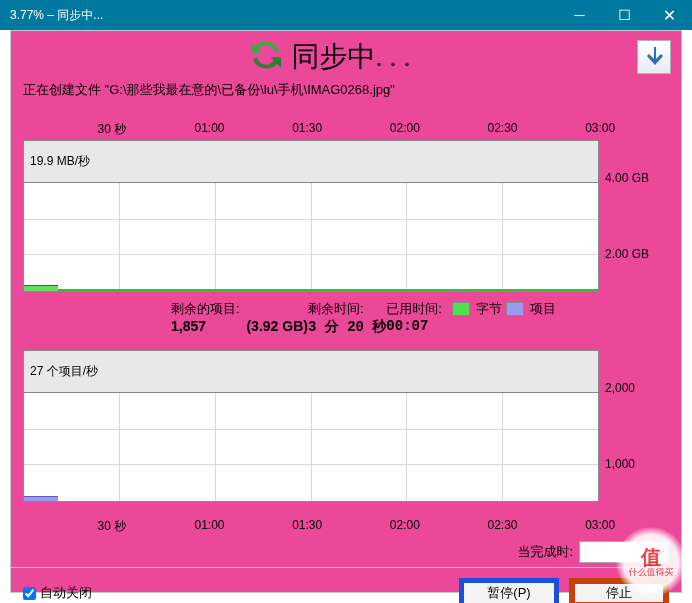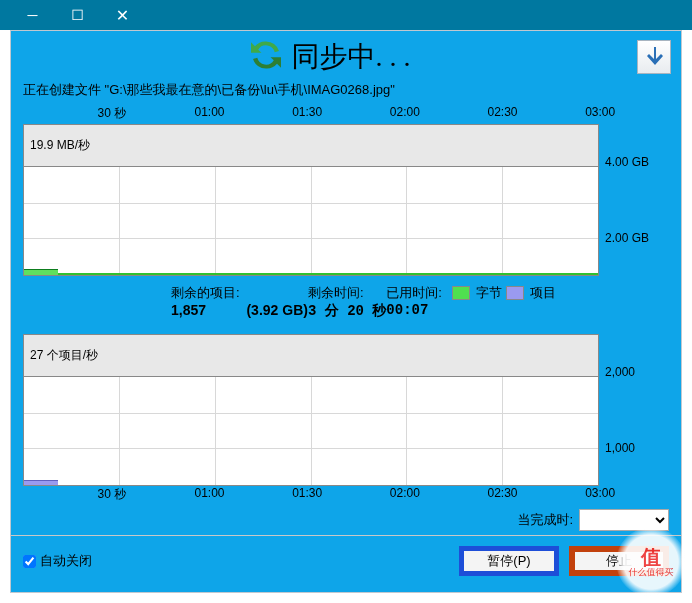--- a/index.html
+++ b/index.html
@@ -4,34 +4,34 @@
 <style>
 * { box-sizing: border-box; margin: 0; padding: 0; font-family: "Microsoft YaHei", "SimSun", sans-serif; }
 body { background: #fff; width: 692px; height: 603px; overflow: hidden; position: relative; }
 
 .titlebar { height: 30px; background: #0078a0; color: #fff; display: flex; align-items: center; padding-left: 10px; font-size: 12px; }
 .titlebar .title { flex: 1; }
 .titlebar .win-controls { display: flex; height: 100%; }
 .titlebar .win-btn { width: 45px; height: 100%; display: flex; align-items: center; justify-content: center; color: #fff; font-size: 14px; }
 .titlebar .win-btn.close { font-size: 16px; }
 
-.window-body { position: absolute; top: 30px; left: 10px; right: 10px; bottom: 10px; border: 1px solid #c0c8d0; background: #0ea5e9; display: flex; flex-direction: column; }
+.window-body { position: absolute; top: 30px; left: 10px; right: 10px; bottom: 10px; border: 1px solid #c0c8d0; background: #ec4899; display: flex; flex-direction: column; }
 
 .header-row { display: flex; align-items: center; padding: 6px 10px 2px; }
 .header-center { flex: 1; display: flex; justify-content: center; align-items: center; gap: 8px; }
 .header-center .app-title { font-family: "SimSun", serif; font-size: 28px; font-weight: normal; }
 .sync-icon svg { width: 36px; height: 36px; }
 .down-btn { width: 34px; height: 34px; border: 1px solid #a8b4c0; background: linear-gradient(#fff,#e8ecef); display:flex; align-items:center; justify-content:center; }
 .down-btn svg { width: 24px; height: 24px; }
 
 .status-line { padding: 2px 12px; font-size: 13px; }
 
 .chart-block { margin: 4px 12px 0; }
 .axis-top { display: flex; justify-content: space-around; font-size: 12px; padding: 0 20px 2px 40px; }
-.axis-top span { flex:1; text-align:center; }
+.axis-top span { flex:1; text-align:center;margin-top:16px; }
 
 .chart-frame { display:flex; }
 .plot { flex:1; border: 1px solid #888; position: relative; }
 .plot-header { border-bottom: 1px solid #888; background:#e8e8e8; font-size:12px; padding: 12px 6px; }
 .plot-area { height: 108px; background: #fff; position: relative; }
 .plot-area .gridline-h { position:absolute; left:0; right:0; border-top:1px solid #d8d8d8; }
 .plot-area .gridline-v { position:absolute; top:0; bottom:0; border-left:1px solid #d8d8d8; }
 .plot-area .bar-green { position:absolute; left:0; bottom:0; height:6px; width:6%; background:#5fe05f; border-top:1px solid #0d7d1e; }
 .plot-area .line-green { position:absolute; left:0; bottom:0; height:2px; width:100%; background:#30c030; }
 .plot-area .bar-purple { position:absolute; left:0; bottom:0; height:5px; width:6%; background:#9a9af0; border-top:1px solid #6060c0; }
@@ -54,20 +54,21 @@
 .bottom-bar button { width:100px; height:30px; font-size:13px; border:5px solid #1d4ed8; background:#f4f4f4; margin-left:10px; }
 .bottom-bar button.stop { border:6px solid #c2410c; }
 
 .watermark { position:absolute; right:6px; bottom:6px; width:70px; height:70px; border-radius:50%; background:radial-gradient(circle,#fff 55%,rgba(255,255,255,0) 72%); display:flex; flex-direction:column; align-items:center; justify-content:center; font-size:9px; color:#e33; opacity:0.9; pointer-events:none; text-align:center; line-height:1.1; }
 .watermark .big { font-size:20px; font-weight:bold; }
 </style>
 </head>
 <body>
 
 <div class="titlebar">
+  <div class="title">3.77% – 同步中...</div>
   <div class="win-controls">
     <div class="win-btn">─</div>
     <div class="win-btn">☐</div>
     <div class="win-btn close">✕</div>
   </div>
 </div>
 
 <div class="window-body">
 
   <div class="header-row">

